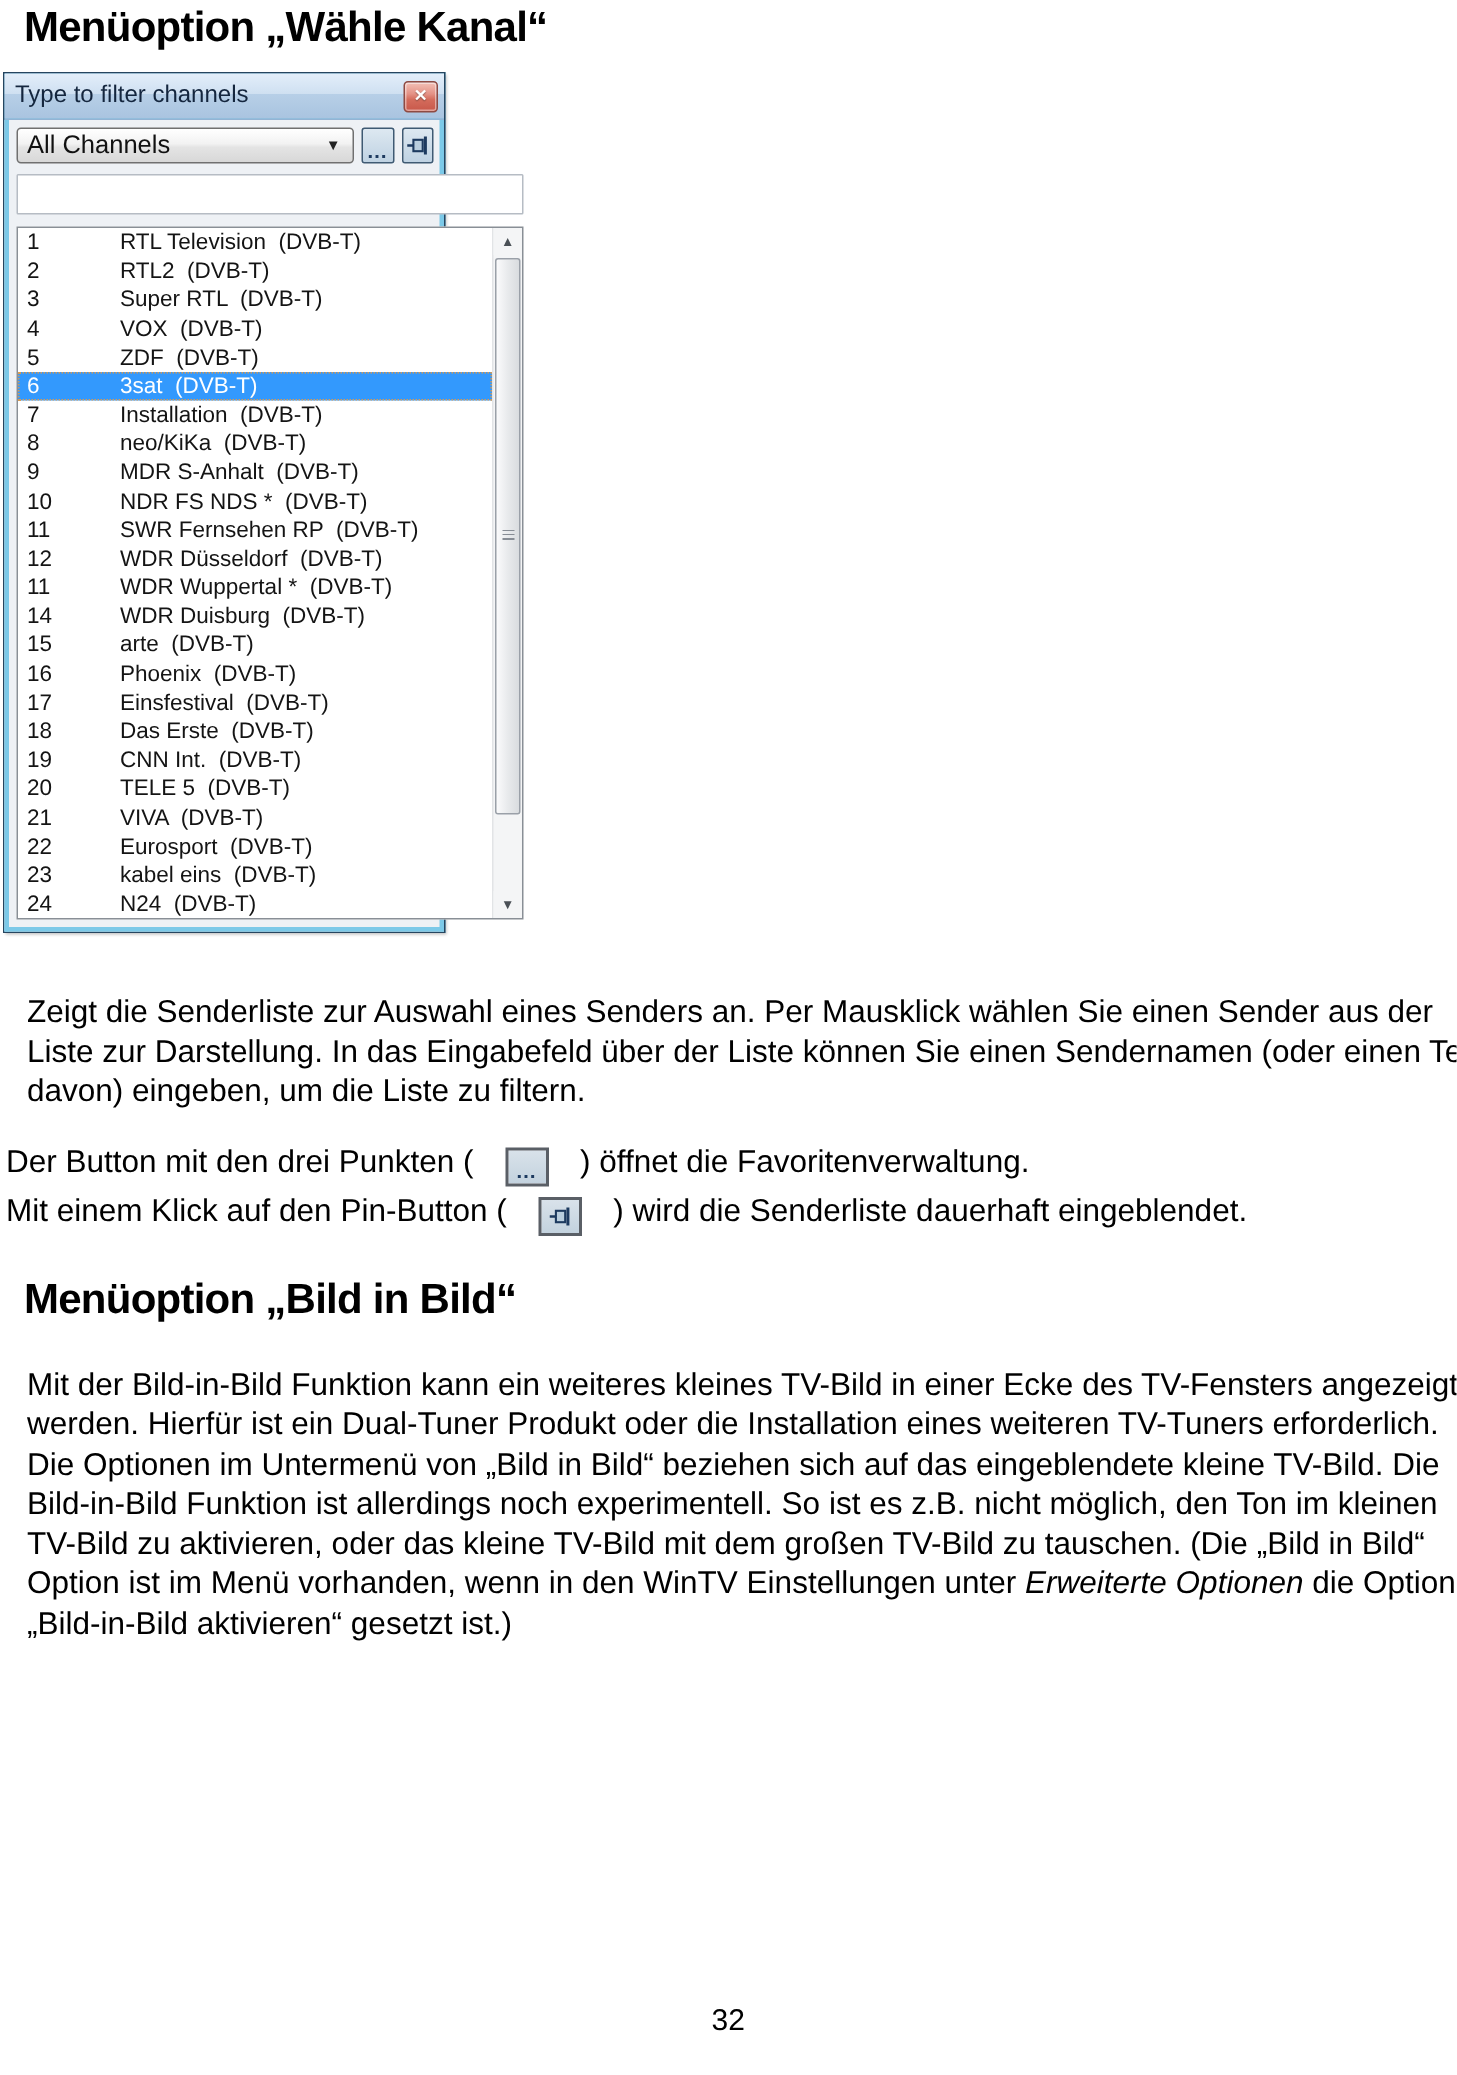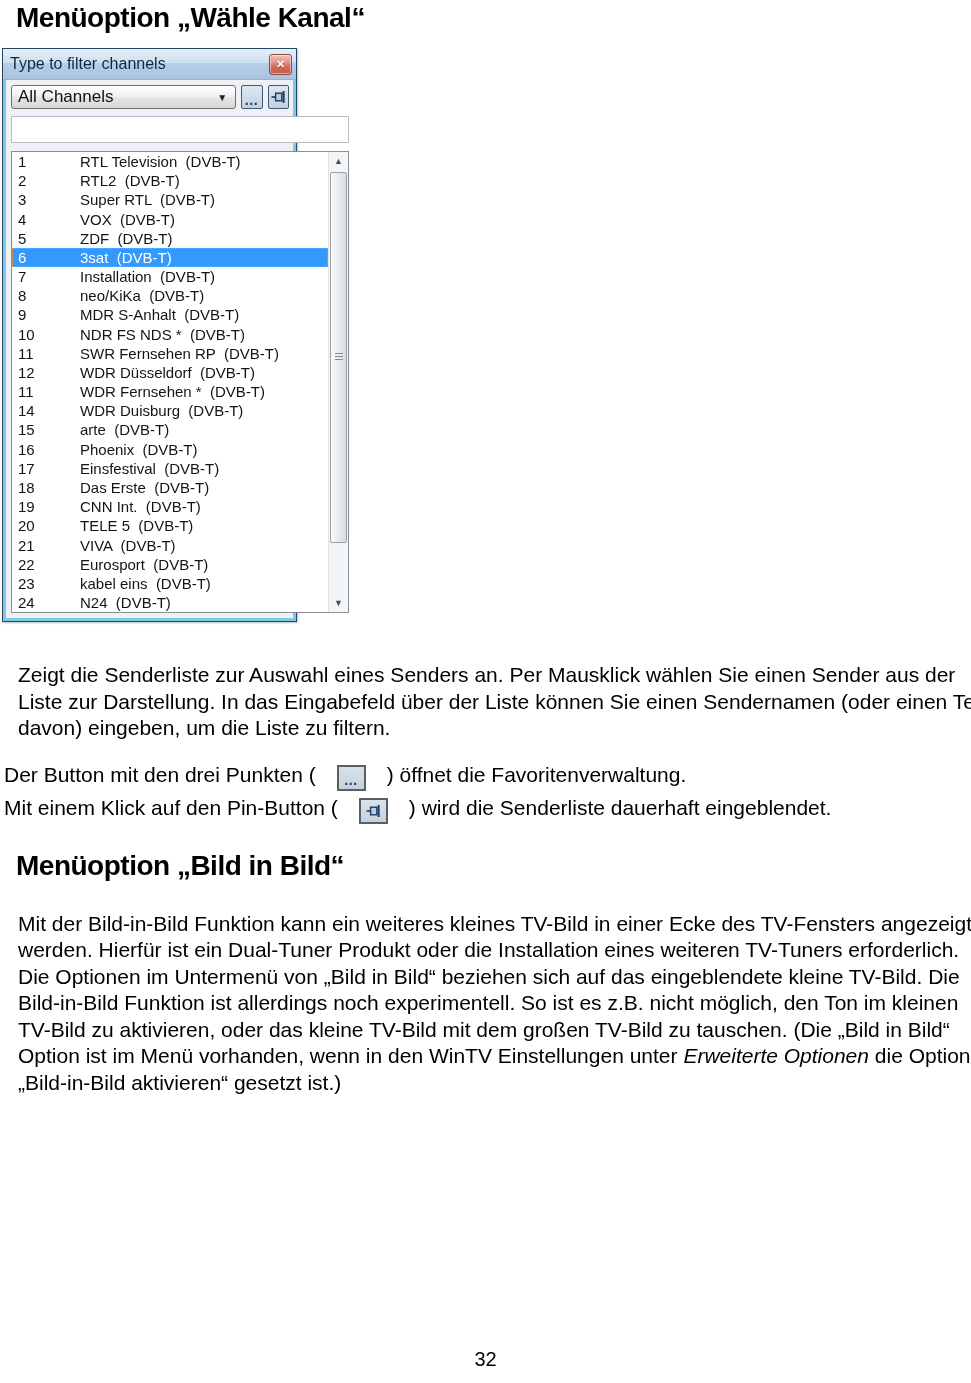--- a/index.html
+++ b/index.html
@@ -15,21 +15,21 @@
   .bodytext{
     font-size:21px;line-height:26.5px;margin:16px;padding-left:2px;
     width:968px;color:#000;
   }
   .icon-line{
     font-size:21px;line-height:33px;padding-left:4px;display:flex;
     align-items:flex-end;gap:17px;
   }
   .italic{font-style:italic;}
   .page-number{
-    position:absolute;left:0;right:0;bottom:12px;text-align:center;
+    position:absolute;left:0;right:0;bottom:24px;text-align:center;
     font-size:20px;color:#000;
   }
   
   .dialog{
     position:relative;margin:13px 0 0 2px;width:295px;
     border:1px solid #26455f;background:#7cc9e8;box-sizing:border-box;
     box-shadow:1px 1px 2px rgba(0,0,0,.25);
   }
   .titlebar{
     height:30px;display:flex;align-items:center;
@@ -156,21 +156,21 @@
           <div class="ch-row"><span class="ch-num">3</span><span class="ch-label">Super RTL  (DVB-T)</span></div>
           <div class="ch-row"><span class="ch-num">4</span><span class="ch-label">VOX  (DVB-T)</span></div>
           <div class="ch-row"><span class="ch-num">5</span><span class="ch-label">ZDF  (DVB-T)</span></div>
           <div class="ch-row selected"><span class="ch-num">6</span><span class="ch-label">3sat  (DVB-T)</span></div>
           <div class="ch-row"><span class="ch-num">7</span><span class="ch-label">Installation  (DVB-T)</span></div>
           <div class="ch-row"><span class="ch-num">8</span><span class="ch-label">neo/KiKa  (DVB-T)</span></div>
           <div class="ch-row"><span class="ch-num">9</span><span class="ch-label">MDR S-Anhalt  (DVB-T)</span></div>
           <div class="ch-row"><span class="ch-num">10</span><span class="ch-label">NDR FS NDS *  (DVB-T)</span></div>
           <div class="ch-row"><span class="ch-num">11</span><span class="ch-label">SWR Fernsehen RP  (DVB-T)</span></div>
           <div class="ch-row"><span class="ch-num">12</span><span class="ch-label">WDR Düsseldorf  (DVB-T)</span></div>
-          <div class="ch-row"><span class="ch-num">11</span><span class="ch-label">WDR Fernsehen *  (DVB-T)</span></div>
+          <div class="ch-row"><span class="ch-num">11</span><span class="ch-label">WDR Wuppertal *  (DVB-T)</span></div>
           <div class="ch-row"><span class="ch-num">14</span><span class="ch-label">WDR Duisburg  (DVB-T)</span></div>
           <div class="ch-row"><span class="ch-num">15</span><span class="ch-label">arte  (DVB-T)</span></div>
           <div class="ch-row"><span class="ch-num">16</span><span class="ch-label">Phoenix  (DVB-T)</span></div>
           <div class="ch-row"><span class="ch-num">17</span><span class="ch-label">Einsfestival  (DVB-T)</span></div>
           <div class="ch-row"><span class="ch-num">18</span><span class="ch-label">Das Erste  (DVB-T)</span></div>
           <div class="ch-row"><span class="ch-num">19</span><span class="ch-label">CNN Int.  (DVB-T)</span></div>
           <div class="ch-row"><span class="ch-num">20</span><span class="ch-label">TELE 5  (DVB-T)</span></div>
           <div class="ch-row"><span class="ch-num">21</span><span class="ch-label">VIVA  (DVB-T)</span></div>
           <div class="ch-row"><span class="ch-num">22</span><span class="ch-label">Eurosport  (DVB-T)</span></div>
           <div class="ch-row"><span class="ch-num">23</span><span class="ch-label">kabel eins  (DVB-T)</span></div>

